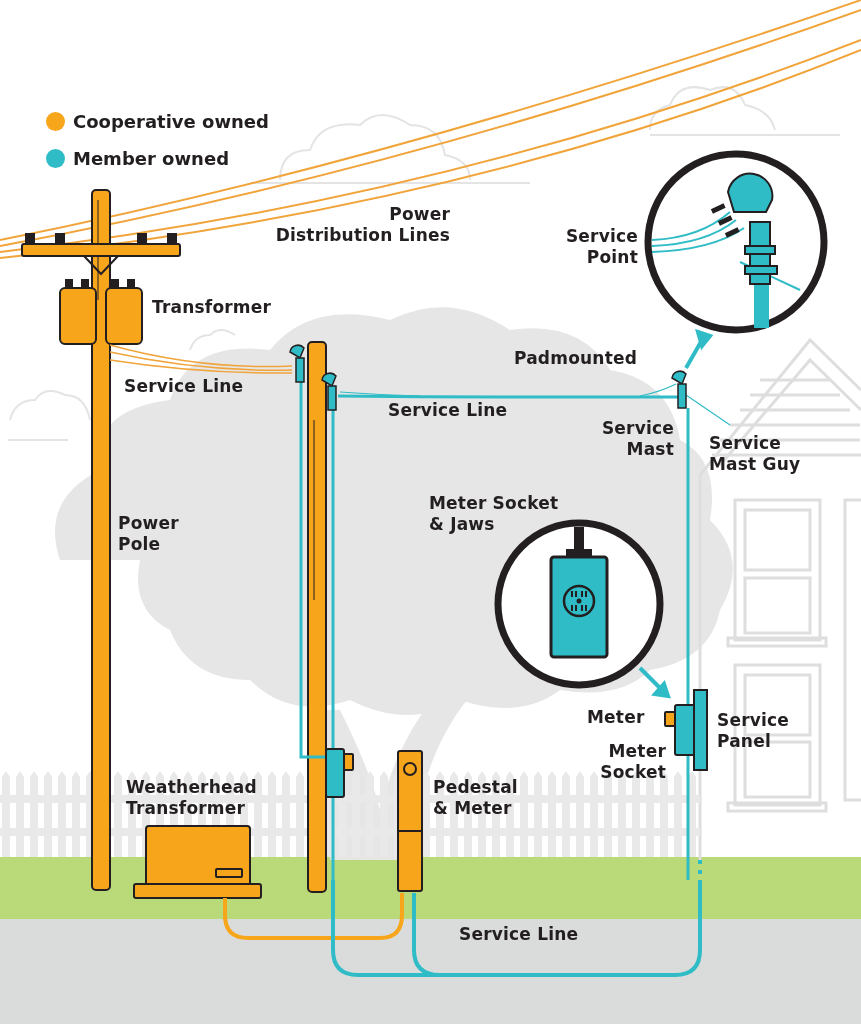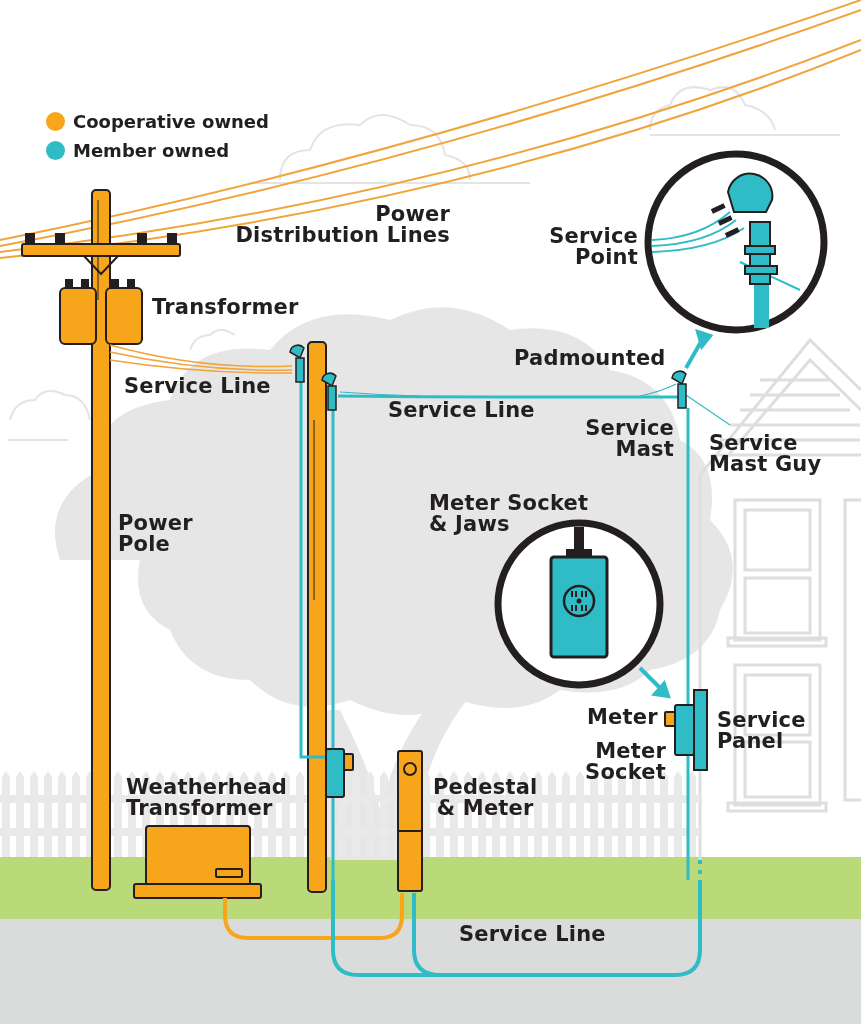--- a/index.html
+++ b/index.html
@@ -1,18 +1,18 @@
 <!DOCTYPE html>
 <html><head>
 <meta charset="utf-8">
 <style>
   html, body { margin: 0; padding: 0; background: #ffffff; }
   body { width: 861px; height: 1024px; overflow: hidden; position: relative; font-family: "DejaVu Sans", sans-serif; }
   #scene { position: absolute; left: 0; top: 0; width: 861px; height: 1024px; }
-  .lbl { position: absolute; font-family: "DejaVu Sans", sans-serif; font-weight: bold; color: #231f20; font-size: 21px; line-height: 21px; white-space: pre; letter-spacing: 0.2px; }
+  .lbl { position: absolute; font-family: "DejaVu Sans", sans-serif; font-weight: bold; color: #231f20; font-size: 17px; line-height: 21px; white-space: pre; letter-spacing: 0.2px; }
   .lbl.r { text-align: right; }
   .legend { position: absolute; left: 46px; display: flex; align-items: center; }
   .legend .dot { width: 19px; height: 19px; border-radius: 50%; margin-right: 8px; }
   .legend .txt { font-weight: bold; font-size: 18px; color: #231f20; font-family: "DejaVu Sans", sans-serif; text-align: right; }
 </style>
 </head>
 <body>
 
 <svg id="scene" width="861" height="1024" viewBox="0 0 861 1024" xmlns="http://www.w3.org/2000/svg">
 
@@ -250,21 +250,21 @@
   <g stroke="#2fbcc6" stroke-width="4" fill="#2fbcc6">
     <line x1="640" y1="668" x2="660" y2="688"></line>
     <path d="M668 696 L655 694 L664 684 z"></path>
   </g>
 </svg>
 
 <div class="legend" style="top:111px;">
   <span class="dot" style="background:#f7a61c"></span>
   <span class="txt">Cooperative owned</span>
 </div>
-<div class="legend" style="top:140px;">
+<div class="legend" style="top:148px;">
   <span class="dot" style="background:#2fbcc6"></span>
   <span class="txt">Member owned</span>
 </div>
 
 <div class="lbl r" style="left:228px; top:204px; width:222px;">Power
 Distribution Lines</div>
 <div class="lbl" style="left:152px; top:297px;">Transformer</div>
 <div class="lbl" style="left:124px; top:376px;">Service Line</div>
 <div class="lbl" style="left:118px; top:513px;">Power
 Pole</div>
@@ -278,15 +278,15 @@
 Mast Guy</div>
 <div class="lbl" style="left:429px; top:493px;">Meter Socket
 &amp; Jaws</div>
 <div class="lbl" style="left:587px; top:707px;">Meter</div>
 <div class="lbl r" style="left:560px; top:741px; width:106px;">Meter
 Socket</div>
 <div class="lbl" style="left:717px; top:710px;">Service
 Panel</div>
 <div class="lbl" style="left:126px; top:777px;">Weatherhead
 Transformer</div>
-<div class="lbl" style="left:433px; top:777px;text-align:center;">Pedestal
+<div class="lbl" style="left:433px; top:777px;">Pedestal
 &amp; Meter</div>
 <div class="lbl" style="left:459px; top:924px;">Service Line</div>
 
 </body></html>

